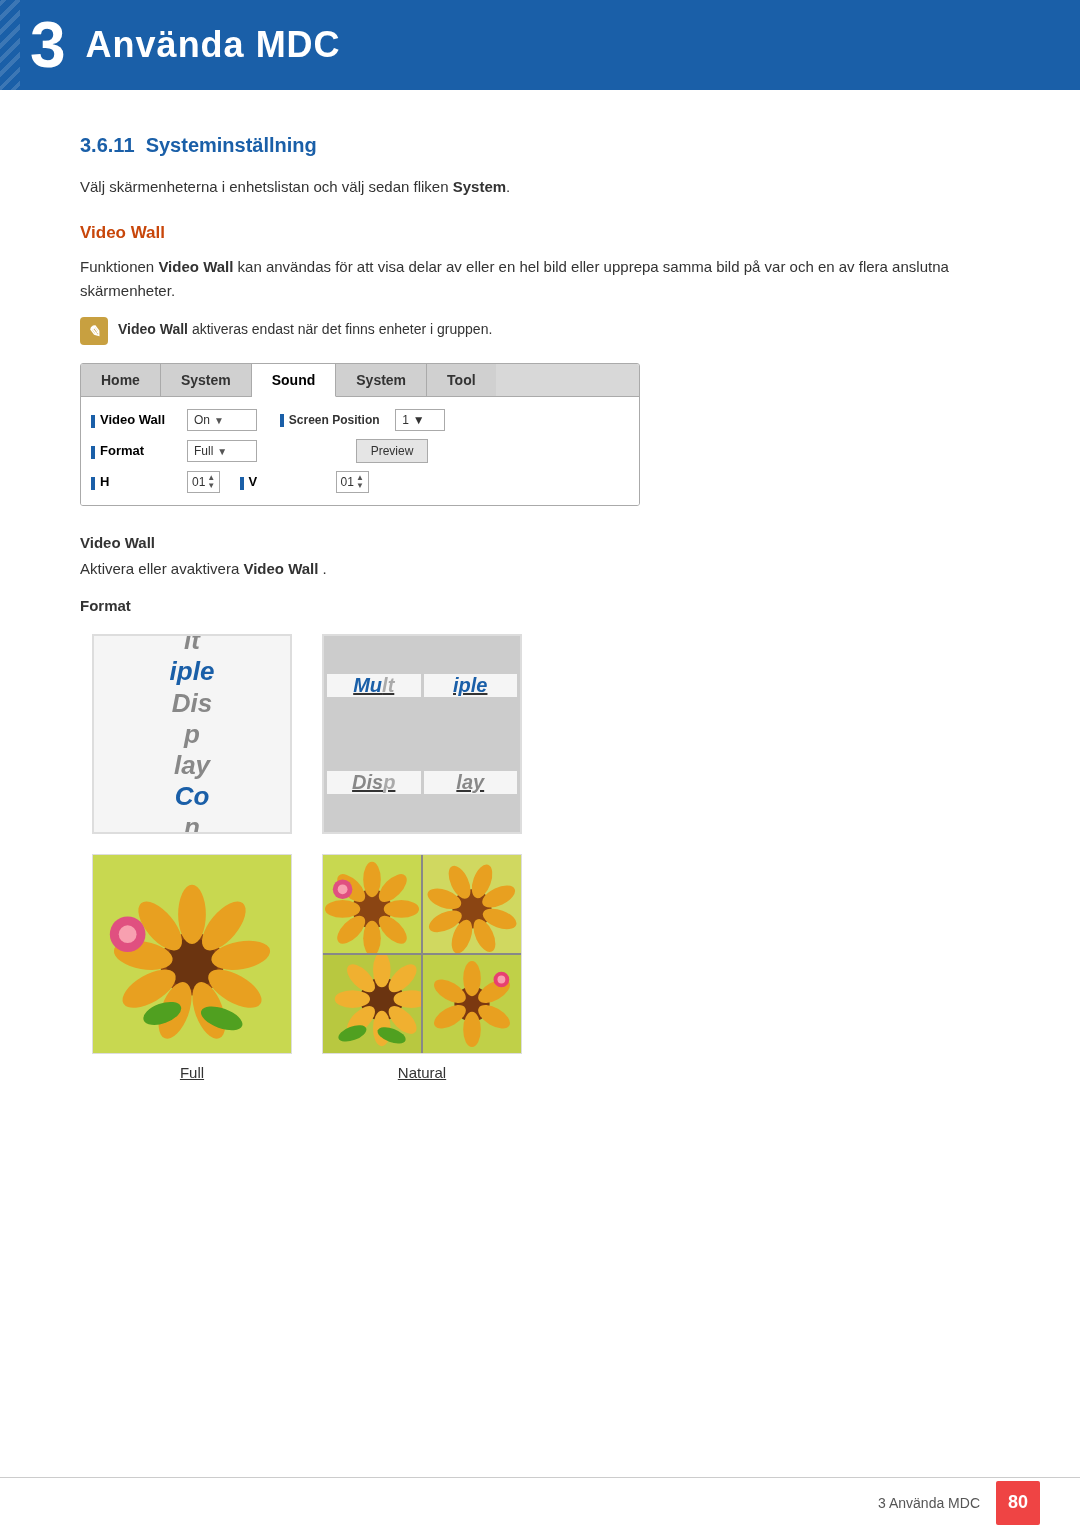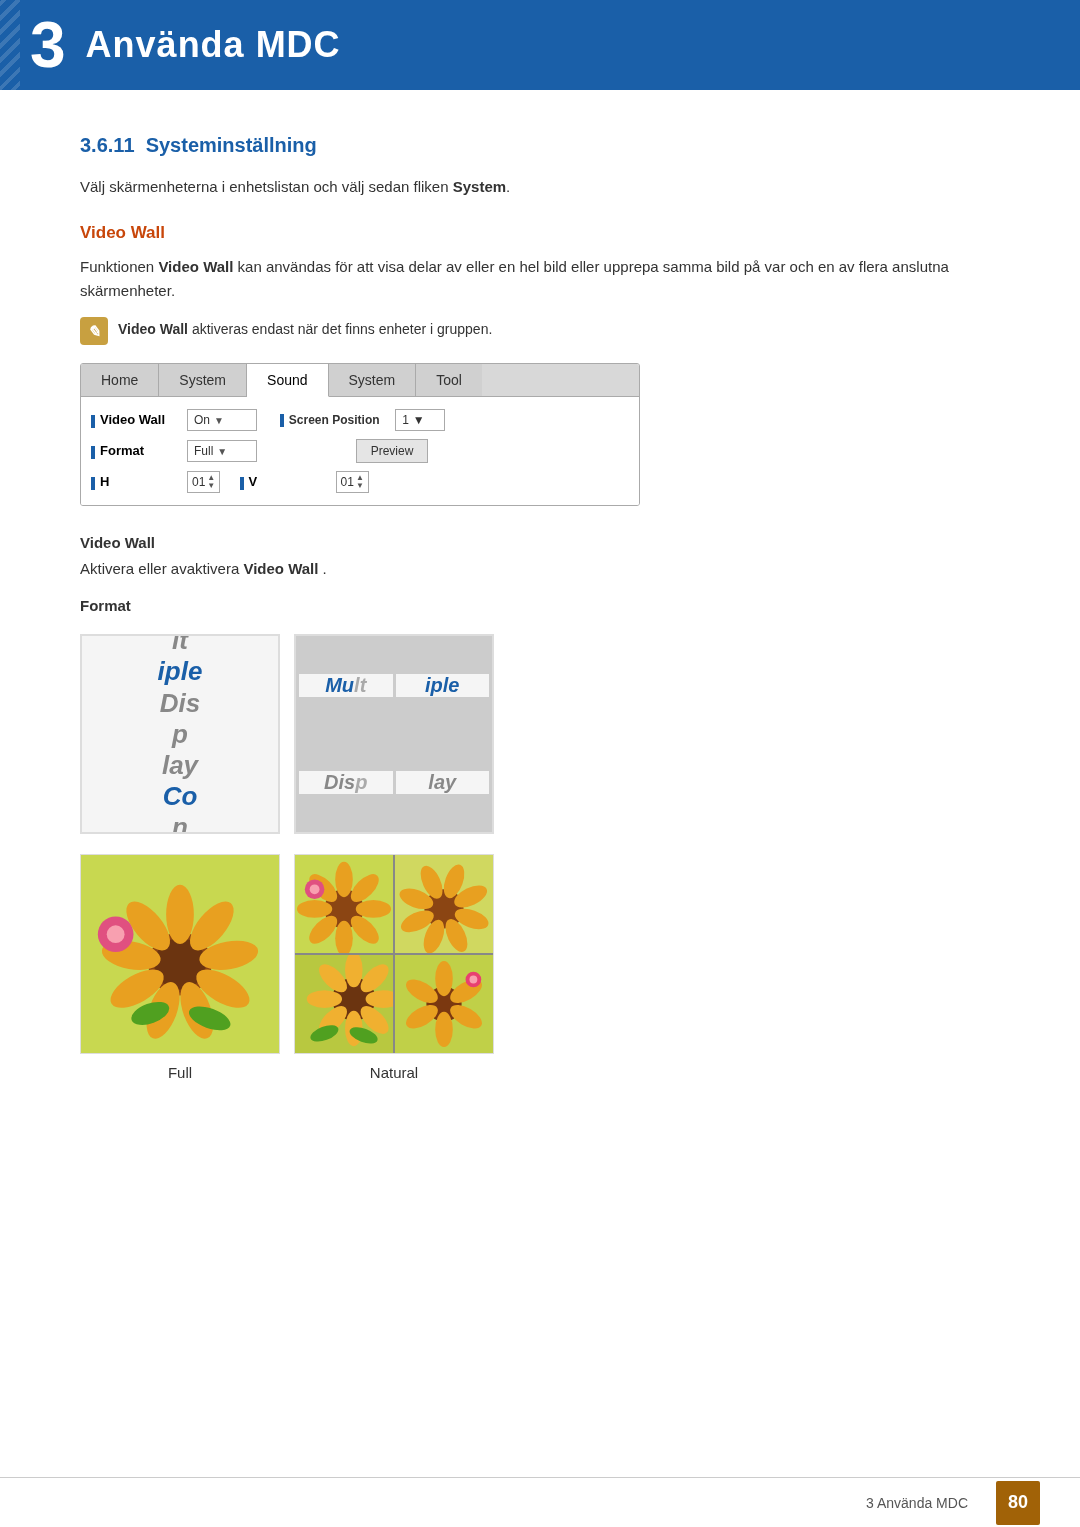--- a/index.html
+++ b/index.html
@@ -140,21 +140,21 @@
       overflow: hidden;
     }
     .ui-tabs {
       display: flex;
       background: #d8d8d8;
       border-bottom: 1px solid #aaa;
     }
     .ui-tab {
       padding: 8px 20px;
       font-size: 14px;
-      font-weight: normal;
+      font-weight: bold;
       color: #333;
       border-right: 1px solid #aaa;
       background: #d0d0d0;
       cursor: pointer;
     }
     .ui-tab.active {
       background: #fff;
       border-bottom: 1px solid #fff;
       margin-bottom: -1px;
       color: #000;
@@ -245,23 +245,24 @@
       font-size: 15px;
       font-weight: bold;
       margin-top: 16px;
       margin-bottom: 6px;
       color: #333;
     }
 
     
     .format-images {
       display: flex;
-      gap: 14px;
-      margin: 20px 0 10px 0;
+      gap: 30px;
+      margin: 20px 0 10px 12px;
       flex-wrap: wrap;
+      text-decoration: underline;
     }
     .format-item {
       display: flex;
       flex-direction: column;
       align-items: center;
       gap: 10px;
     }
 
     
     .mdc-logo-box {
@@ -335,28 +336,28 @@
       position: absolute;
       bottom: 0;
       left: 0;
       right: 0;
       height: 50px;
       border-top: 1px solid #ccc;
       display: flex;
       align-items: center;
       justify-content: flex-end;
       padding: 0 40px;
-      gap: 28px;
+      gap: 16px;
     }
     .footer-text {
       font-size: 14px;
       color: #555;
     }
     .footer-page {
-      background: #a16207;
+      background: #ef4444;
       color: #fff;
       font-size: 18px;
       font-weight: bold;
       width: 44px;
       height: 44px;
       display: flex;
       align-items: center;
       justify-content: center;
       border-radius: 2px;
     }

